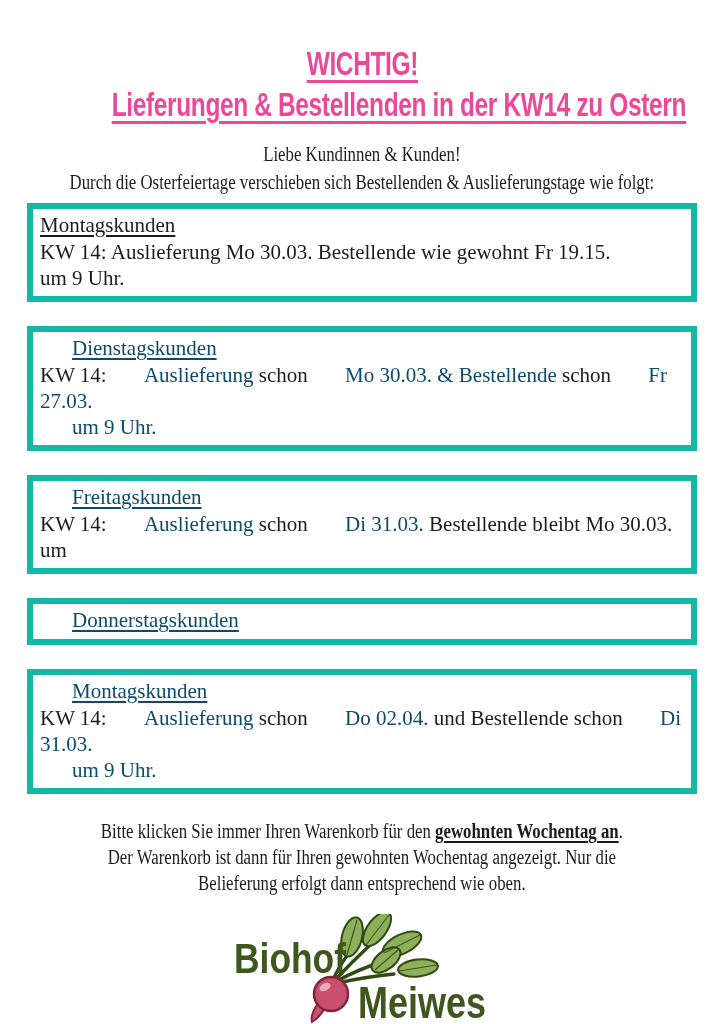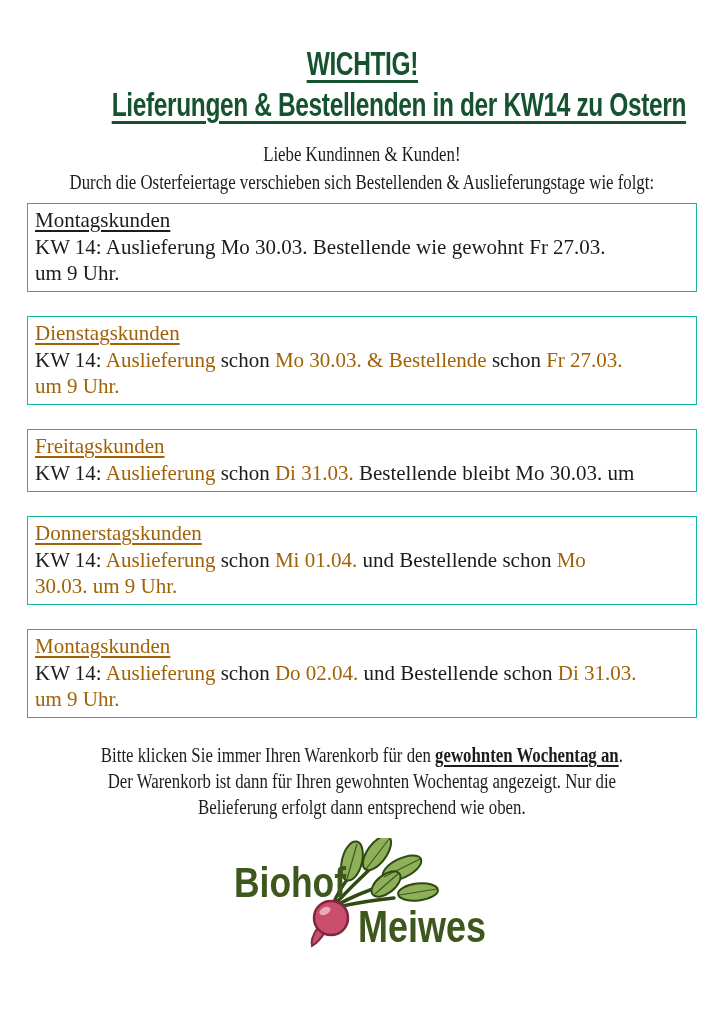--- a/index.html
+++ b/index.html
@@ -5,21 +5,21 @@
   html,body{margin:0;padding:0;background:#ffffff;}
   .page{
     width:724px;height:1024px;margin:0 auto;background:#ffffff;
     overflow:hidden;position:relative;
     font-family:"Liberation Serif","DejaVu Serif",serif;
     color:#1c1c1c;
   }
   h1,h2{
     margin:0;text-align:center;
     font-family:"Liberation Sans","DejaVu Sans",sans-serif;
-    font-weight:800;color:#14532d;
+    font-weight:800;color:#ec4899;
   }
   h1{ padding-top:44px;font-size:34px;line-height:1.12; }
   h2{ font-size:34px;line-height:1.12;margin-top:3px; }
   .condense{
     display:inline-block;
     transform:scaleX(0.72);
     transform-origin:center bottom;
     text-decoration:underline;
     text-decoration-thickness:3px;
     text-underline-offset:5px;
@@ -31,34 +31,34 @@
     width:119%;
     transform:scaleX(0.84);
     transform-origin:0 0;
     text-align:center;
   }
   .greeting{ margin:18px 0 0 0;font-size:20px;line-height:26px; }
   .intro{ margin:2px 0 0 0;font-size:20px;line-height:26px;white-space:nowrap; }
   
   .boxes{ margin:8px 27px 0 27px; }
   .info-box{
-    border:1px solid #14b8a6;
+    border:6px solid #14b8a6;
     background:#ffffff;
     padding:2px 7px 5px 7px;
     margin-bottom:24px;
     font-size:21px;
   }
   .box-heading{
     line-height:28px;
     text-decoration:underline;
     text-underline-offset:3px;
     text-decoration-thickness:1.5px;
   }
   .box-text .line{ line-height:26px; }
-  .red{ color:#a16207; }
+  .red{ color:#0c4a6e;margin-left:32px; }
   .b{ font-weight:bold; }
   .u{ text-decoration:underline;text-underline-offset:3px; }
   
   .footer-wrap{ margin:12px 27px 0 27px; }
   .footer .line{ font-size:20px;line-height:26px;text-align:center; }
   
   .logo{ margin-top:18px;text-align:center; }
   .logo svg{ display:inline-block; }
 </style>
 </head>
@@ -71,43 +71,39 @@
 
   <div class="squeeze">
     <p class="greeting">Liebe Kundinnen &amp; Kunden!</p>
     <p class="intro">Durch die Osterfeiertage verschieben sich Bestellenden &amp; Auslieferungstage wie folgt:</p>
   </div>
 
   <div class="boxes">
       <div class="info-box">
         <div class="box-heading">Montagskunden</div>
         <div class="box-text">
-          <div class="line"><span>KW 14: Auslieferung Mo 30.03. Bestellende wie gewohnt Fr 27.03.</span></div>
+          <div class="line"><span>KW 14: Auslieferung Mo 30.03. Bestellende wie gewohnt Fr 19.15.</span></div>
           <div class="line"><span>um 9 Uhr.</span></div>
         </div>
       </div>
       <div class="info-box">
         <div class="box-heading red">Dienstagskunden</div>
         <div class="box-text">
           <div class="line"><span>KW 14: </span><span class="red">Auslieferung</span><span> schon </span><span class="red">Mo 30.03. &amp; Bestellende</span><span> schon </span><span class="red">Fr 27.03.</span></div>
           <div class="line"><span class="red">um 9 Uhr.</span></div>
         </div>
       </div>
       <div class="info-box">
         <div class="box-heading red">Freitagskunden</div>
         <div class="box-text">
           <div class="line"><span>KW 14: </span><span class="red">Auslieferung</span><span> schon </span><span class="red">Di 31.03.</span><span> Bestellende bleibt Mo 30.03. um</span></div>
         </div>
       </div>
       <div class="info-box">
         <div class="box-heading red">Donnerstagskunden</div>
-        <div class="box-text">
-          <div class="line"><span>KW 14: </span><span class="red">Auslieferung</span><span> schon </span><span class="red">Mi 01.04.</span><span> und Bestellende schon </span><span class="red">Mo</span></div>
-          <div class="line"><span class="red">30.03. um 9 Uhr.</span></div>
-        </div>
       </div>
       <div class="info-box">
         <div class="box-heading red">Montagskunden</div>
         <div class="box-text">
           <div class="line"><span>KW 14: </span><span class="red">Auslieferung</span><span> schon </span><span class="red">Do 02.04.</span><span> und Bestellende schon </span><span class="red">Di 31.03.</span></div>
           <div class="line"><span class="red">um 9 Uhr.</span></div>
         </div>
       </div>
     </div>
 

